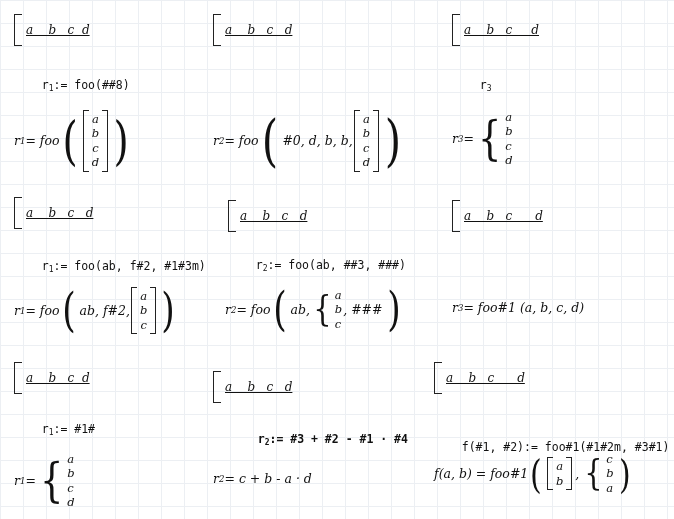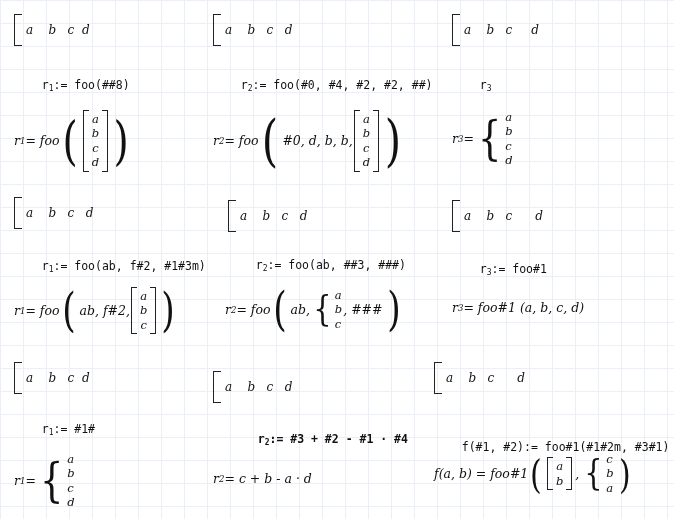--- a/index.html
+++ b/index.html
@@ -36,20 +36,21 @@
     position: absolute;
     font-family: "DejaVu Sans Mono", monospace;
     font-size: 11px;
     color: #111;
   }
 
   
   .hdr {
     display: inline-flex;
     align-items: center;
+    text-decoration: underline;
   }
   .bracket-l {
     display: inline-block;
     width: 7px;
     align-self: stretch;
     border-left: 1.6px solid #222;
     border-top: 1.6px solid #222;
     border-bottom: 1.6px solid #222;
     margin-right: 4px;
   }
@@ -196,23 +197,20 @@
       </span>
       <span class="pr" style="font-size:52px;">)</span>
     </span>
   </div>
 
   <div class="cell" style="left:213px; top:14px;">
     <span class="hdr">
       <span class="bracket-l"></span>
       <span class="hdr-row">a    b   c   d</span>
     </span>
-  </div>
-  <div class="cell code" style="left:213px; top:64px;">
-    <span>r</span><span class="sub">2</span><span>:= foo(#0, #4, #2, #2, ##)</span>
   </div>
   <div class="cell math" style="left:213px; top:110px;">
     <span>r</span><span class="sub">2</span><span>= foo</span>
     <span class="paren">
       <span class="pl" style="font-size:56px;">(</span>
       <span class="body">
         <span>#0, d, b, b,</span>
         <span class="vec">
           <span class="bl"></span>
           <span class="items">
@@ -307,23 +305,20 @@
       <span class="pr" style="font-size:46px;">)</span>
     </span>
   </div>
 
   <div class="cell" style="left:452px; top:200px;">
     <span class="hdr">
       <span class="bracket-l"></span>
       <span class="hdr-row">a    b   c      d</span>
     </span>
   </div>
-  <div class="cell code" style="left:452px; top:248px;">
-    <span>r</span><span class="sub">3</span><span>:= foo#1</span>
-  </div>
   <div class="cell math" style="left:452px; top:300px;">
     <span>r</span><span class="sub">3</span><span>= foo#1</span>
     <span style="padding-left:4px;">(a, b, c, d)</span>
   </div>
 
   <div class="cell" style="left:14px; top:362px;">
     <span class="hdr">
       <span class="bracket-l"></span>
       <span class="hdr-row">a    b   c  d</span>
     </span>

